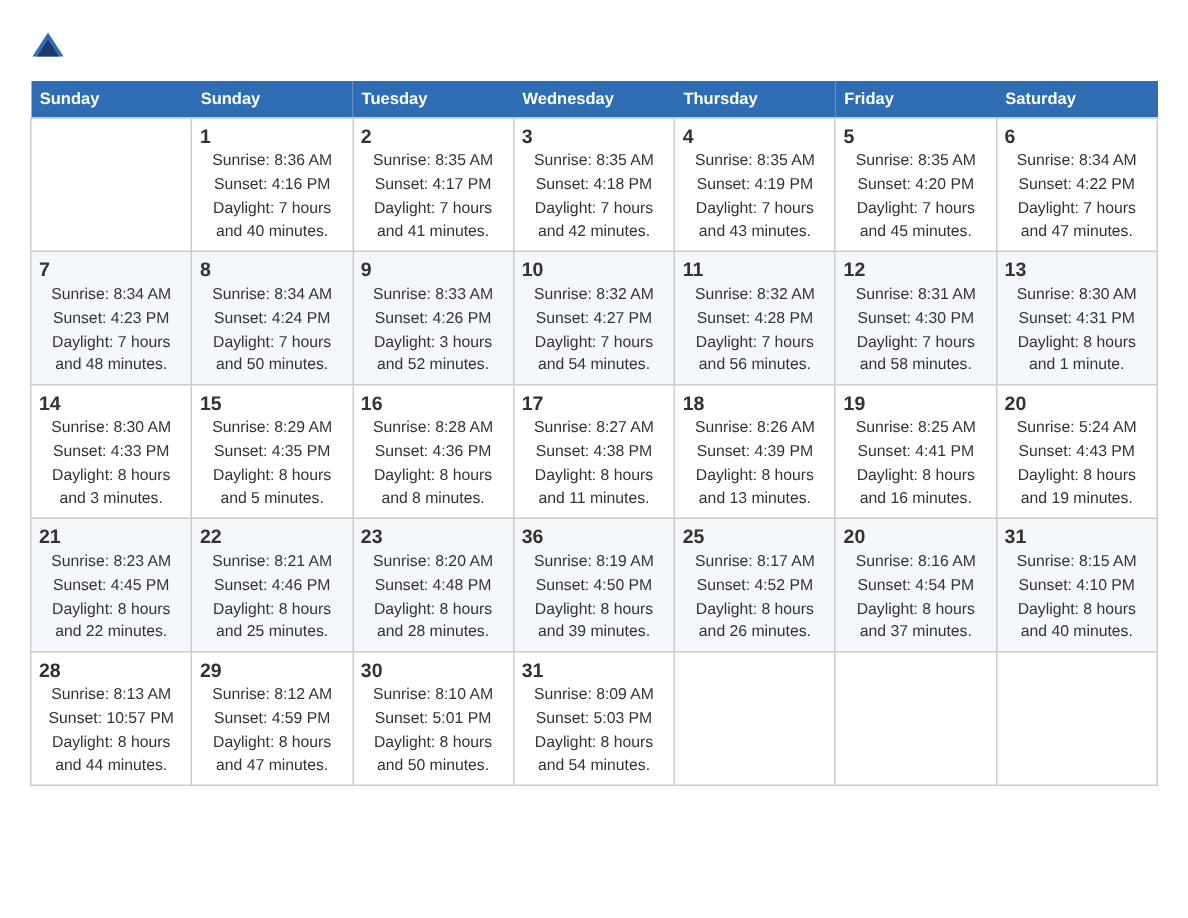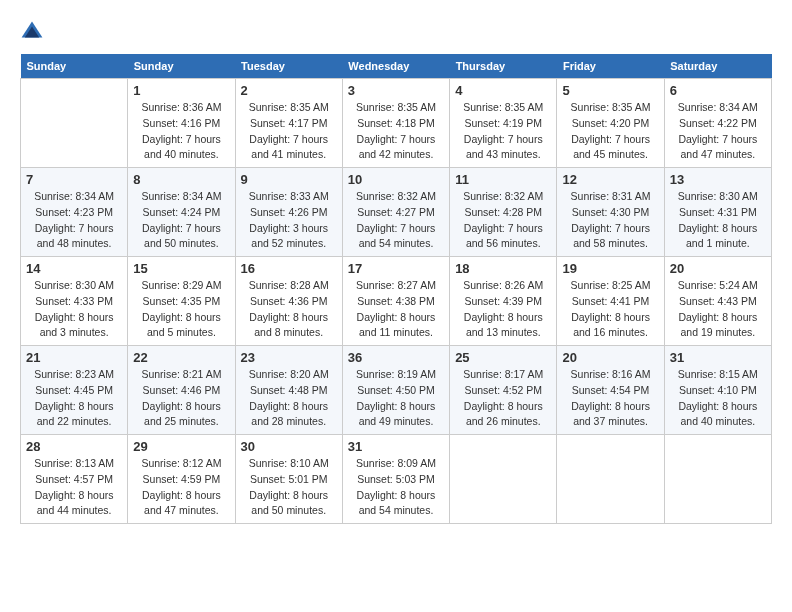--- a/index.html
+++ b/index.html
@@ -301,21 +301,21 @@
           <div>Sunrise: 8:20 AM</div>
           <div>Sunset: 4:48 PM</div>
           <div>Daylight: 8 hours and 28 minutes.</div>
         </div>
       </td>
         <td>
         <div class="day-number">36</div>
         <div class="day-info">
           <div>Sunrise: 8:19 AM</div>
           <div>Sunset: 4:50 PM</div>
-          <div>Daylight: 8 hours and 49 minutes.</div>
+          <div>Daylight: 8 hours and 39 minutes.</div>
         </div>
       </td>
         <td>
         <div class="day-number">25</div>
         <div class="day-info">
           <div>Sunrise: 8:17 AM</div>
           <div>Sunset: 4:52 PM</div>
           <div>Daylight: 8 hours and 26 minutes.</div>
         </div>
       </td>
@@ -334,21 +334,21 @@
           <div>Sunset: 4:10 PM</div>
           <div>Daylight: 8 hours and 40 minutes.</div>
         </div>
       </td>
       </tr>
       <tr>
         <td>
         <div class="day-number">28</div>
         <div class="day-info">
           <div>Sunrise: 8:13 AM</div>
-          <div>Sunset: 4:57 PM</div>
+          <div>Sunset: 10:57 PM</div>
           <div>Daylight: 8 hours and 44 minutes.</div>
         </div>
       </td>
         <td>
         <div class="day-number">29</div>
         <div class="day-info">
           <div>Sunrise: 8:12 AM</div>
           <div>Sunset: 4:59 PM</div>
           <div>Daylight: 8 hours and 47 minutes.</div>
         </div>

